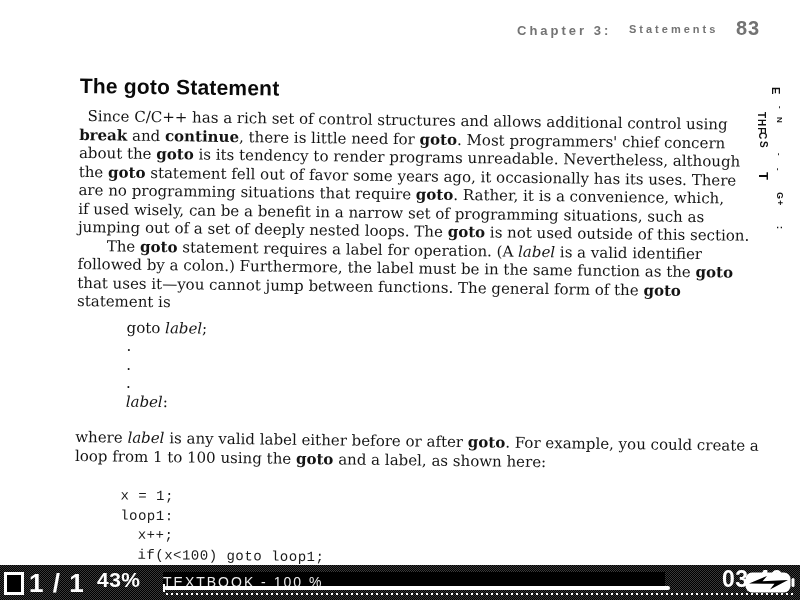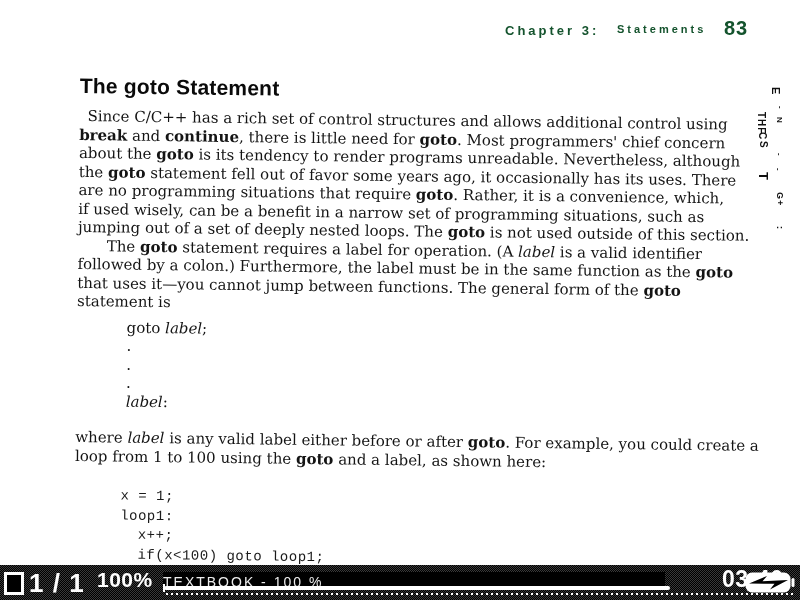--- a/index.html
+++ b/index.html
@@ -4,21 +4,21 @@
 <style>
   html,body{margin:0;padding:0;}
   body{
     width:800px;height:600px;position:relative;overflow:hidden;
     background:#ffffff;font-family:"Liberation Sans",sans-serif;
   }
 
   
   .page-canvas{position:absolute;left:0;top:0;width:800px;height:565px;background:#fff;}
 
-  .running-head{position:absolute;top:0;left:0;width:656px;height:50px;color:#14532d;}
+  .running-head{position:absolute;top:0;left:12px;width:656px;height:50px;color:#737373;}
   .hdr-chapter{position:absolute;left:505px;top:23px;font-weight:bold;font-size:13px;letter-spacing:3px;}
   .hdr-section{position:absolute;left:617px;top:23px;font-weight:bold;font-size:11px;letter-spacing:3px;}
   .hdr-page{position:absolute;left:724px;top:17px;font-weight:bold;font-size:20px;letter-spacing:1px;}
 
   .doc{
     position:absolute;left:80px;top:74px;width:650px;color:#141414;
     transform:rotate(0.75deg);transform-origin:0 0;
   }
   .doc h1{
     margin:0 0 9px 0;font-family:"Liberation Sans",sans-serif;
@@ -150,21 +150,21 @@
     <span class="side-glyph g8">T</span>
     <span class="side-glyph g9">G+</span>
     <span class="side-glyph g10">:</span>
   </div>
 
 </div>
 
 <div class="status-bar">
   <div class="page-icon"></div>
   <span class="page-indicator">1 / 1</span>
-  <span class="zoom-level">100%</span>
+  <span class="zoom-level">43%</span>
 
   <div class="progress-band"></div>
   <span class="progress-label">TEXTBOOK - 100 %</span>
   <div class="progress-tick"></div>
   <div class="progress-line"></div>
   <div class="progress-dots"></div>
 
   <span class="clock">03:46</span>
   <svg class="battery" viewBox="0 0 50 21" xmlns="http://www.w3.org/2000/svg">
     <rect x="0.5" y="0.5" width="45" height="20" rx="6.5" fill="#ffffff"></rect>

